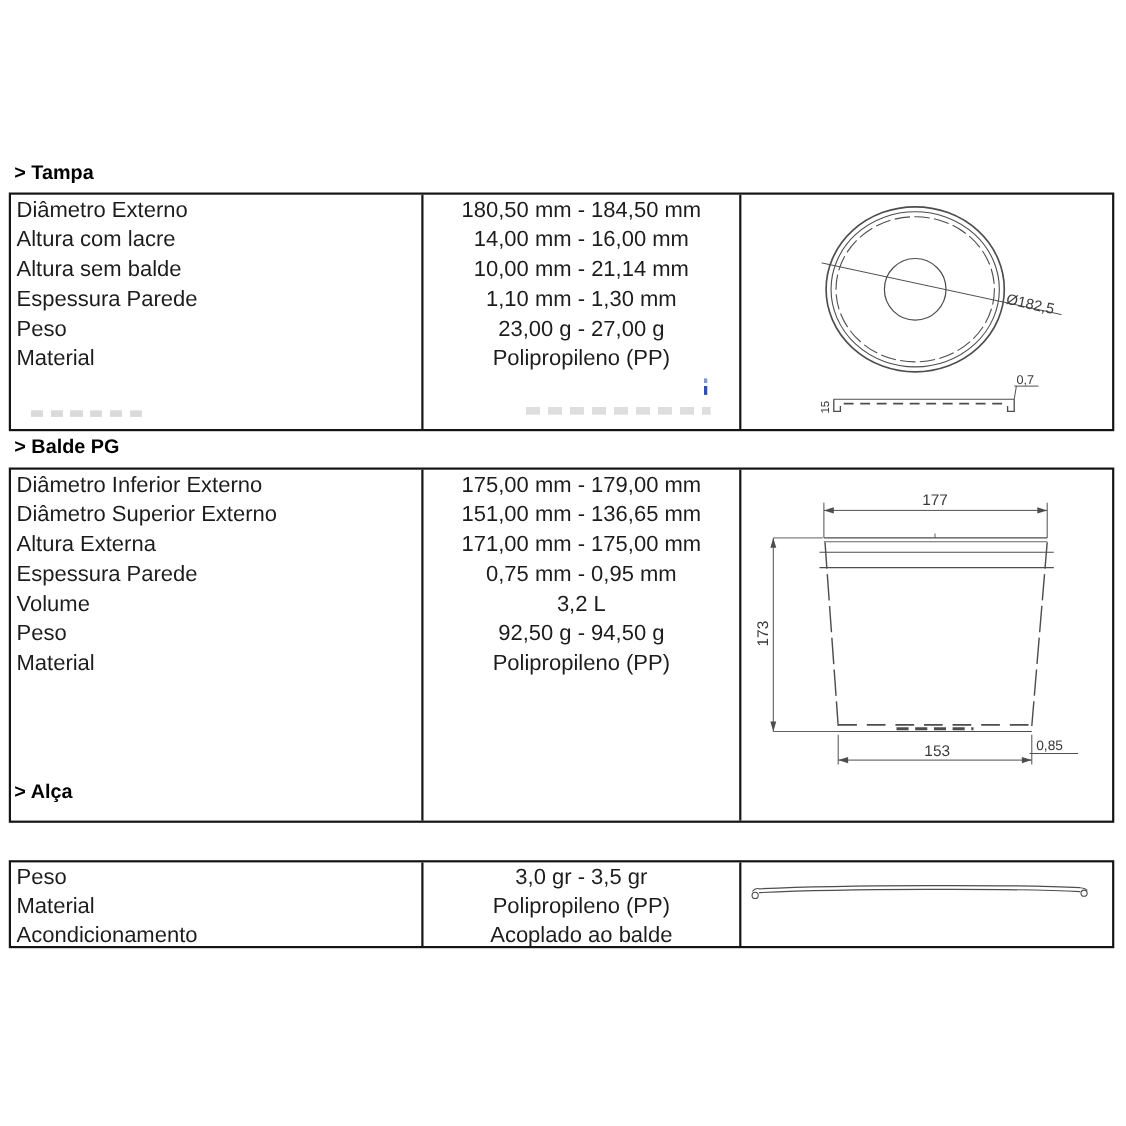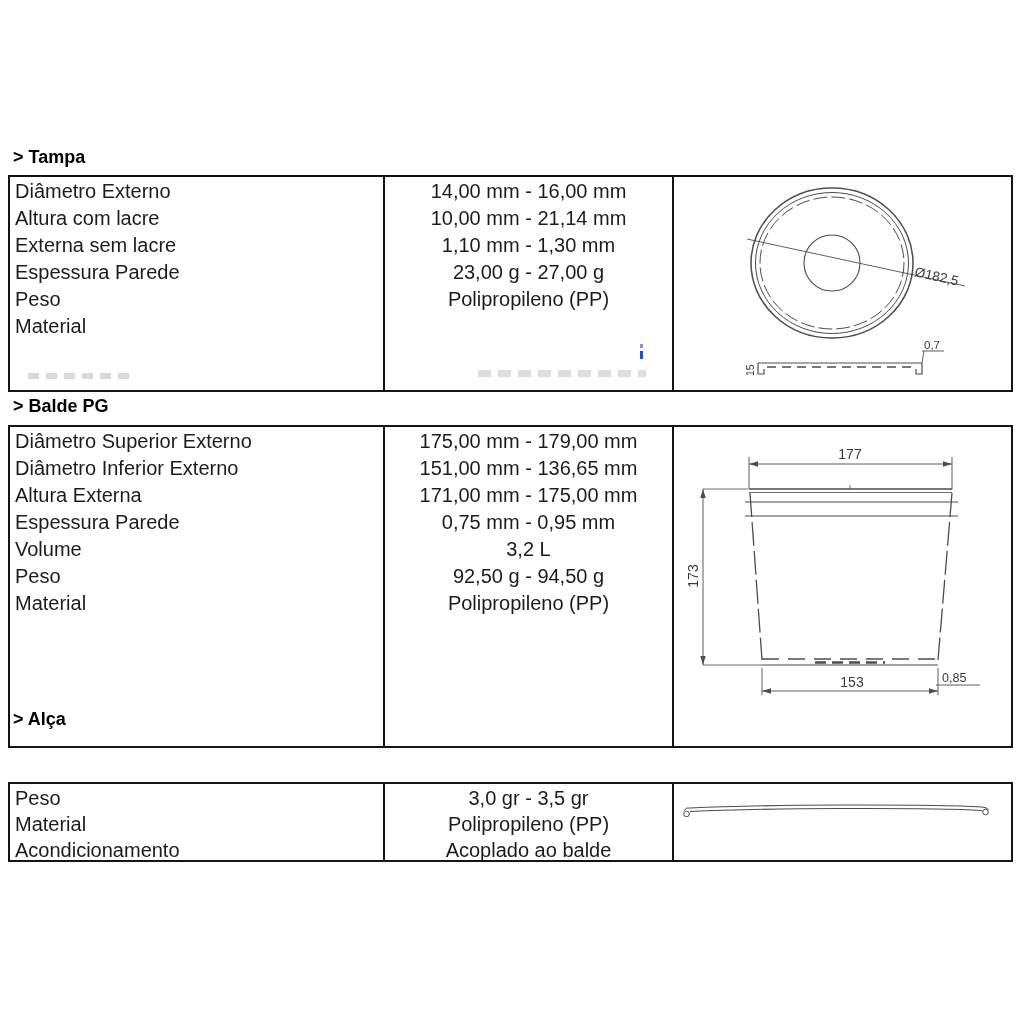--- a/index.html
+++ b/index.html
@@ -38,26 +38,27 @@
 <body>
 
 <div class="canvas">
 
   <div class="heading" style="top:145px;">&gt; Tampa</div>
 
   <div class="spec-table" style="top:175px; height:217px;">
     <div class="col col-labels">
       <div class="row">Diâmetro Externo</div>
       <div class="row">Altura com lacre</div>
-      <div class="row">Externa sem lacre</div>
+      <div class="row">Altura sem balde</div>
       <div class="row">Espessura Parede</div>
       <div class="row">Peso</div>
       <div class="row">Material</div>
     </div>
     <div class="col col-values">
+      <div class="row">180,50 mm - 184,50 mm</div>
       <div class="row">14,00 mm - 16,00 mm</div>
       <div class="row">10,00 mm - 21,14 mm</div>
       <div class="row">1,10 mm - 1,30 mm</div>
       <div class="row">23,00 g - 27,00 g</div>
       <div class="row">Polipropileno (PP)</div>
     </div>
     <div class="col col-drawing">
       <svg width="337" height="213" viewBox="0 0 337 213">
 
         <ellipse class="draw-stroke" cx="158" cy="85" rx="81" ry="75" stroke-width="1.5"></ellipse>
@@ -79,22 +80,22 @@
         <line class="draw-stroke" x1="248" y1="173" x2="270" y2="173" stroke-width="0.9"></line>
         <text class="dim-text" x="250" y="171" font-size="11.5">0,7</text>
       </svg>
     </div>
   </div>
 
   <div class="heading" style="top:394px;">&gt; Balde PG</div>
 
   <div class="spec-table" style="top:425px; height:323px;">
     <div class="col col-labels">
+      <div class="row">Diâmetro Inferior Externo</div>
       <div class="row">Diâmetro Superior Externo</div>
-      <div class="row">Diâmetro Inferior Externo</div>
       <div class="row">Altura Externa</div>
       <div class="row">Espessura Parede</div>
       <div class="row">Volume</div>
       <div class="row">Peso</div>
       <div class="row">Material</div>
     </div>
     <div class="col col-values">
       <div class="row">175,00 mm - 179,00 mm</div>
       <div class="row">151,00 mm - 136,65 mm</div>
       <div class="row">171,00 mm - 175,00 mm</div>

